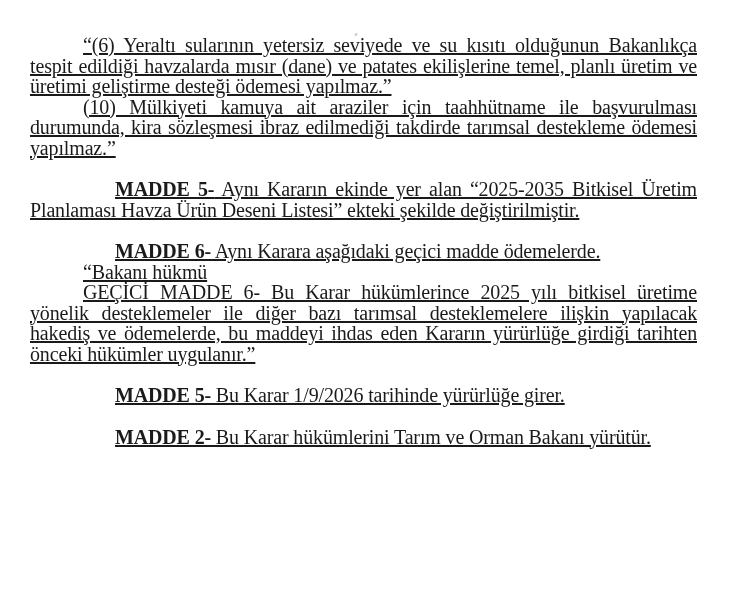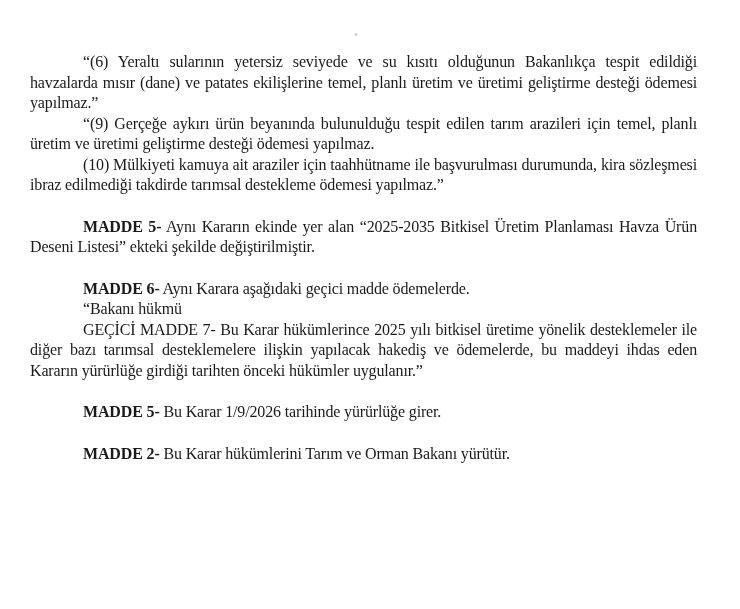--- a/index.html
+++ b/index.html
@@ -11,71 +11,72 @@
       width: 740px;
       height: 609px;
       position: relative;
       overflow: hidden;
       font-family: "Liberation Serif", "DejaVu Serif", serif;
       color: #1a1a1a;
     }
     .page {
       position: absolute;
       left: 30px;
-      top: 52px;
+      top: 35px;
       width: 667px;
-      font-size: 16px;
+      font-size: 20px;
       line-height: 20.5px;
       letter-spacing: -0.15px;
+      text-decoration: underline;
     }
     .para {
       margin: 0;
       text-align: justify;
       text-indent: 53px;
     }
     .gap-lg {
       height: 21px;
     }
     .bold {
       font-weight: bold;
+      margin-left: 32px;
     }
     .mark {
       position: absolute;
       left: 355px;
       top: 33px;
       width: 2px;
       height: 3px;
       background: #c8c8c8;
       transform: rotate(40deg);
     }
   </style>
 </head>
 <body>
 
 <div class="mark"></div>
 
 <div class="page">
 
   <p class="para">“(6) Yeraltı sularının yetersiz seviyede ve su kısıtı olduğunun Bakanlıkça tespit edildiği havzalarda mısır (dane) ve patates ekilişlerine temel, planlı üretim ve üretimi geliştirme desteği ödemesi yapılmaz.”</p>
 
-  <p class="para">“(9) Gerçeğe aykırı ürün beyanında bulunulduğu tespit edilen tarım arazileri için temel, planlı üretim ve üretimi geliştirme desteği ödemesi yapılmaz.</p>
 
   <p class="para">(10) Mülkiyeti kamuya ait araziler için taahhütname ile başvurulması durumunda, kira sözleşmesi ibraz edilmediği takdirde tarımsal destekleme ödemesi yapılmaz.”</p>
 
   <div class="gap-lg"></div>
 
   <p class="para"><span class="bold">MADDE 5-</span><span> Aynı Kararın ekinde yer alan “2025-2035 Bitkisel Üretim Planlaması Havza Ürün Deseni Listesi” ekteki şekilde değiştirilmiştir.</span></p>
 
   <div class="gap-lg"></div>
 
   <p class="para"><span class="bold">MADDE 6-</span><span> Aynı Karara aşağıdaki geçici madde ödemelerde.</span></p>
 
   <p class="para">“Bakanı hükmü</p>
 
-  <p class="para">GEÇİCİ MADDE 7- Bu Karar hükümlerince 2025 yılı bitkisel üretime yönelik desteklemeler ile diğer bazı tarımsal desteklemelere ilişkin yapılacak hakediş ve ödemelerde, bu maddeyi ihdas eden Kararın yürürlüğe girdiği tarihten önceki hükümler uygulanır.”</p>
+  <p class="para">GEÇİCİ MADDE 6- Bu Karar hükümlerince 2025 yılı bitkisel üretime yönelik desteklemeler ile diğer bazı tarımsal desteklemelere ilişkin yapılacak hakediş ve ödemelerde, bu maddeyi ihdas eden Kararın yürürlüğe girdiği tarihten önceki hükümler uygulanır.”</p>
 
   <div class="gap-lg"></div>
 
   <p class="para"><span class="bold">MADDE 5-</span><span> Bu Karar 1/9/2026 tarihinde yürürlüğe girer.</span></p>
 
   <div class="gap-lg"></div>
 
   <p class="para"><span class="bold">MADDE 2-</span><span> Bu Karar hükümlerini Tarım ve Orman Bakanı yürütür.</span></p>
 
 </div>

